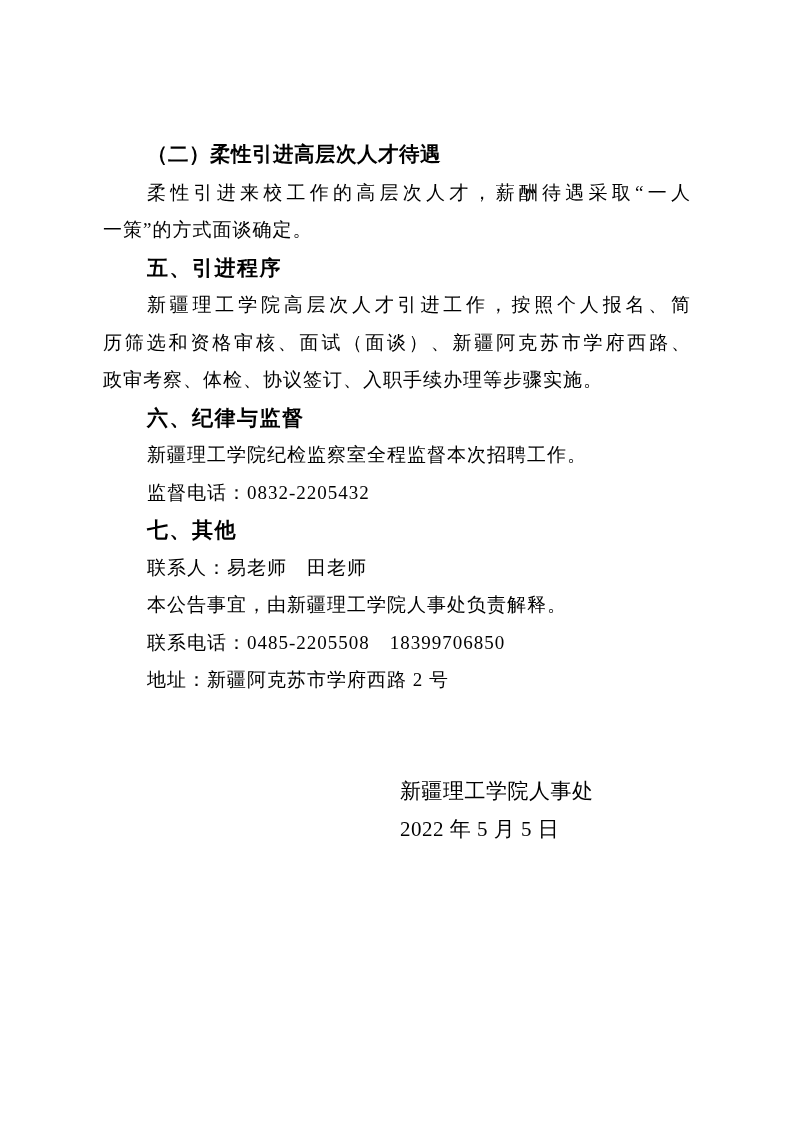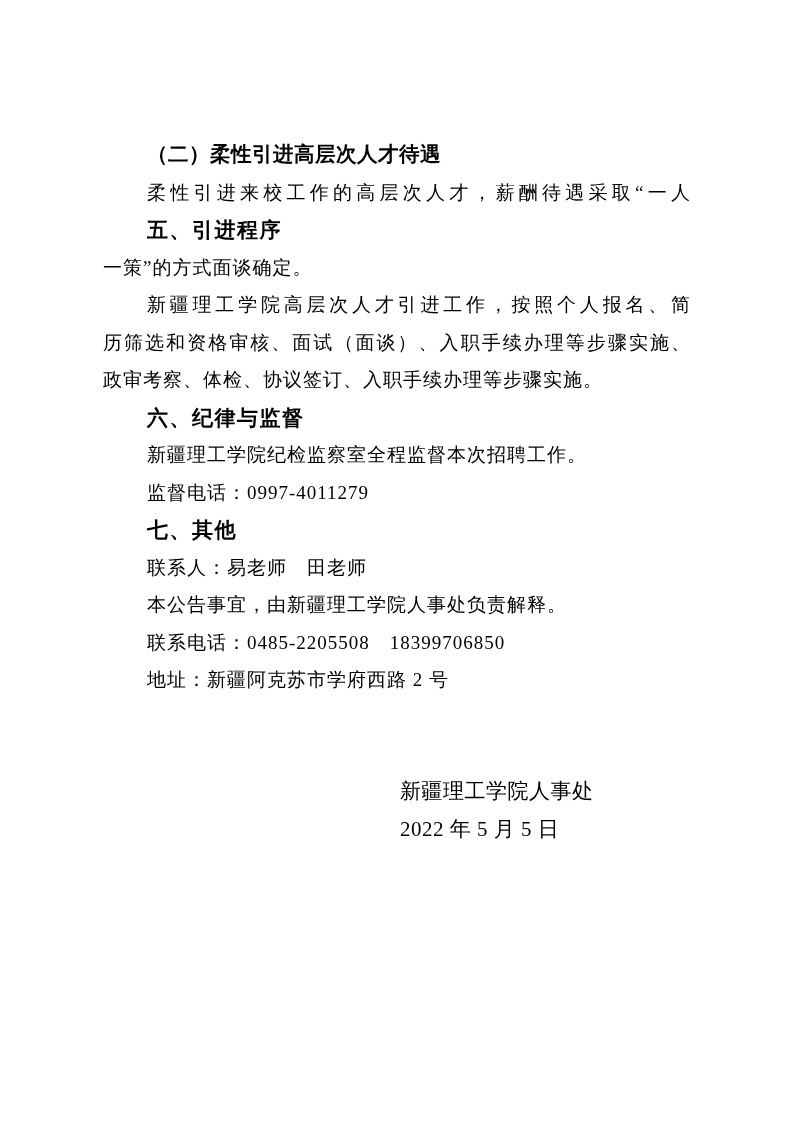--- a/index.html
+++ b/index.html
@@ -74,28 +74,28 @@
   }
 </style>
 </head>
 <body>
 
 <div class="page">
 
   <div class="content" id="content">
       <div class="line heading-kai indent">（二）柔性引进高层次人才待遇</div>
       <div class="line body indent j">柔性引进来校工作的高层次人才，薪酬待遇采取“一人</div>
+      <div class="line body">一策”的方式面谈确定。</div>
       <div class="line heading-hei indent">五、引进程序</div>
-      <div class="line body">一策”的方式面谈确定。</div>
       <div class="line body indent j">新疆理工学院高层次人才引进工作，按照个人报名、简</div>
-      <div class="line body j">历筛选和资格审核、面试（面谈）、入职手续办理等步骤实施、</div>
+      <div class="line body j">历筛选和资格审核、面试（面谈）、新疆阿克苏市学府西路、</div>
       <div class="line body">政审考察、体检、协议签订、入职手续办理等步骤实施。</div>
       <div class="line heading-hei indent">六、纪律与监督</div>
       <div class="line body indent">新疆理工学院纪检监察室全程监督本次招聘工作。</div>
-      <div class="line body indent">监督电话：0997-4011279</div>
+      <div class="line body indent">监督电话：0832-2205432</div>
       <div class="line heading-hei indent">七、其他</div>
       <div class="line body indent">联系人：易老师　田老师</div>
       <div class="line body indent">本公告事宜，由新疆理工学院人事处负责解释。</div>
       <div class="line body indent">联系电话：0485-2205508　18399706850</div>
       <div class="line body indent">地址：新疆阿克苏市学府西路 2 号</div>
     </div>
 
   <div class="signature">
     <div class="sig-line">新疆理工学院人事处</div>
     <div class="sig-line">2022 年 5 月 5 日</div>

